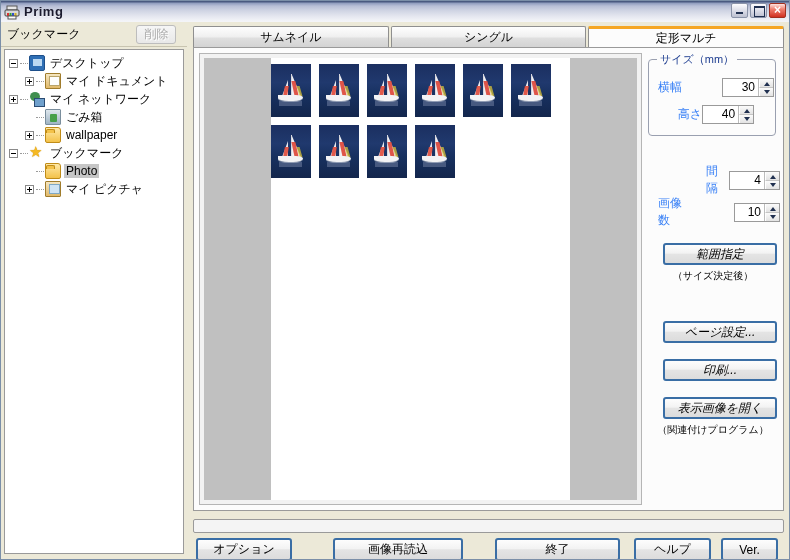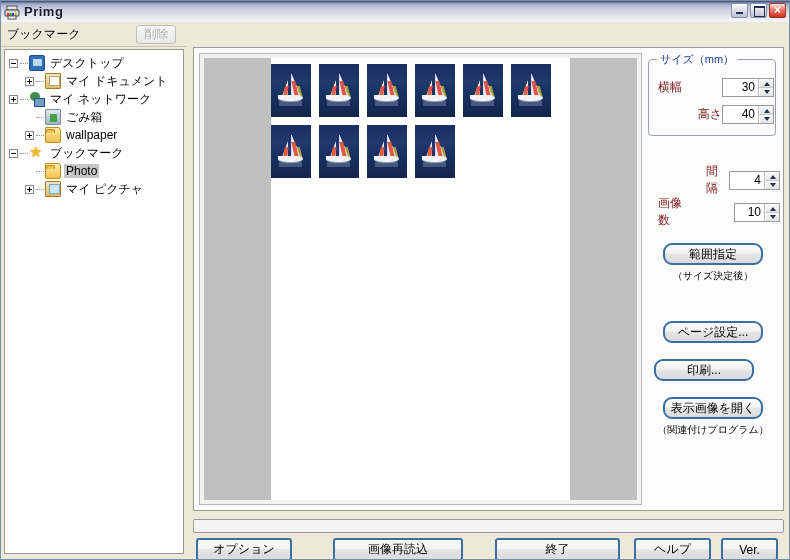--- a/index.html
+++ b/index.html
@@ -262,21 +262,21 @@
     border: 1px solid #9aa0b0;
     border-radius: 4px;
     text-align: center;
   }
   #size-group-title {
     position: absolute; left: 8px; top: -8px;
     background: #fcfcfc; padding: 0 3px;
     font-size: 11px; color: #1b3b8f;
   }
   .fieldrow { position: absolute; display: flex; align-items: center; }
-  .frow-label { font-size: 12px; color: #7f1d1d; }
+  .frow-label { font-size: 12px; color: #3b82f6; }
   .spin {
     display: flex; align-items: stretch;
     width: 52px; height: 19px;
     border: 1px solid #9a9a9a; background: #fff;
   }
   .spin .val {
     flex: 1; text-align: right; padding-right: 3px;
     font-size: 12px; line-height: 17px; color: #000;
   }
   .spin .arrows {
@@ -294,27 +294,28 @@
     border-left:3px solid transparent; border-right:3px solid transparent;
     border-bottom:4px solid #203050;
   }
   .spin .arrows .dn::after {
     content:""; position:absolute; left:4px; top:2px;
     border-left:3px solid transparent; border-right:3px solid transparent;
     border-top:4px solid #203050;
   }
   .ctrl-btn {
     position: absolute;
-    width: 100px; height: 22px;
+    width: 114px; height: 22px;
     border: 2px solid #3a6ea5;
-    border-radius: 9px;
+    border-radius: 3px;
     background: linear-gradient(to bottom, #fdfdfd 0%, #f3f3f3 45%, #e4e4e4 52%, #dcdcdc 100%);
     font-size: 12px; color: #000;
     display: flex; align-items: center; justify-content: center;
     cursor: default;
+    font-style: italic;
   }
   .ctrl-note {
     position: absolute; width: 134px; text-align: center;
     font-size: 10px; color: #000;
   }
 
   
   #statusbar {
     position: absolute; left: 5px; top: 497px;
     width: 591px; height: 14px;
@@ -418,20 +419,31 @@
         <span class="expander plus"></span>
         <span class="dots"></span>
         <span class="ico ic-pics"></span>
         <span class="lbl">マイ ピクチャ</span>
       </div>
     </div>
   </div>
 
   <div id="main">
 
+    <div id="tabstrip">
+      <div class="tab">
+        <span>サムネイル</span>
+      </div>
+      <div class="tab">
+        <span>シングル</span>
+      </div>
+      <div class="tab active">
+        <span>定形マルチ</span>
+      </div>
+    </div>
 
     <div id="tabpage">
 
       <div id="preview-wrap">
         <div id="page-sheet">
           <div class="margin-band left"></div>
           <div class="margin-band right"></div>
           <div id="thumb-grid">
               <div class="thumb">
                 <span class="refl"></span>
@@ -547,21 +559,21 @@
           <span class="frow-label">横幅</span>
           <span class="spin">
             <span class="val">30</span>
             <span class="arrows">
               <div class="up"></div>
               <div class="dn"></div>
             </span>
           </span>
         </div>
 
-        <div class="fieldrow" style="left:12px; top:52px; width:116px; justify-content:flex-end;">
+        <div class="fieldrow" style="left:12px; top:52px; width:116px; justify-content:center;">
           <span class="frow-label">高さ</span>
           <span class="spin">
             <span class="val">40</span>
             <span class="arrows">
               <div class="up"></div>
               <div class="dn"></div>
             </span>
           </span>
         </div>
 
@@ -584,21 +596,21 @@
               <div class="up"></div>
               <div class="dn"></div>
             </span>
           </span>
         </div>
 
         <div class="ctrl-btn" style="left:17px; top:190px;">範囲指定</div>
         <div class="ctrl-note" style="left:0px; top:216px;">（サイズ決定後）</div>
 
         <div class="ctrl-btn" style="left:17px; top:268px;">ページ設定...</div>
-        <div class="ctrl-btn" style="left:8px; top:306px;">印刷...</div>
+        <div class="ctrl-btn" style="left:17px; top:306px;">印刷...</div>
         <div class="ctrl-btn" style="left:17px; top:344px;">表示画像を開く</div>
         <div class="ctrl-note" style="left:0px; top:370px;">（関連付けプログラム）</div>
       </div>
     </div>
 
     <div id="statusbar">
       <span></span>
     </div>
 
     <div id="btnbar">

